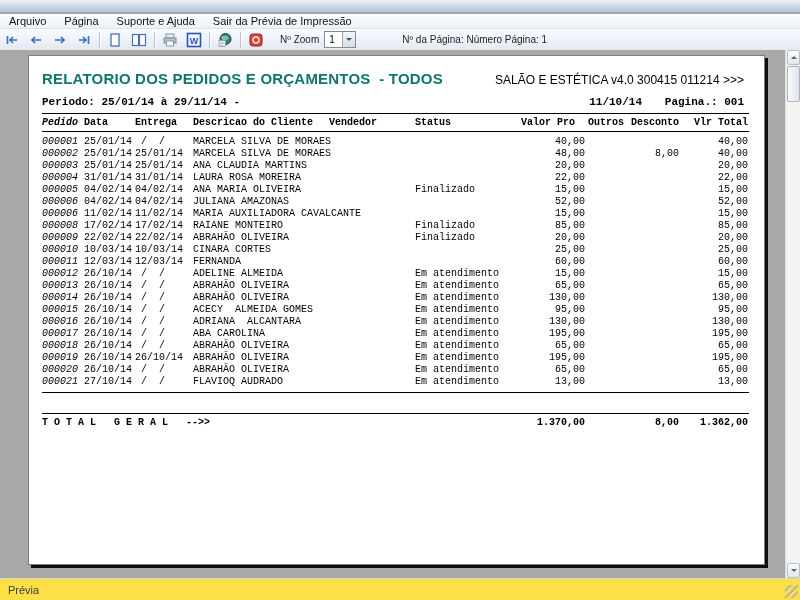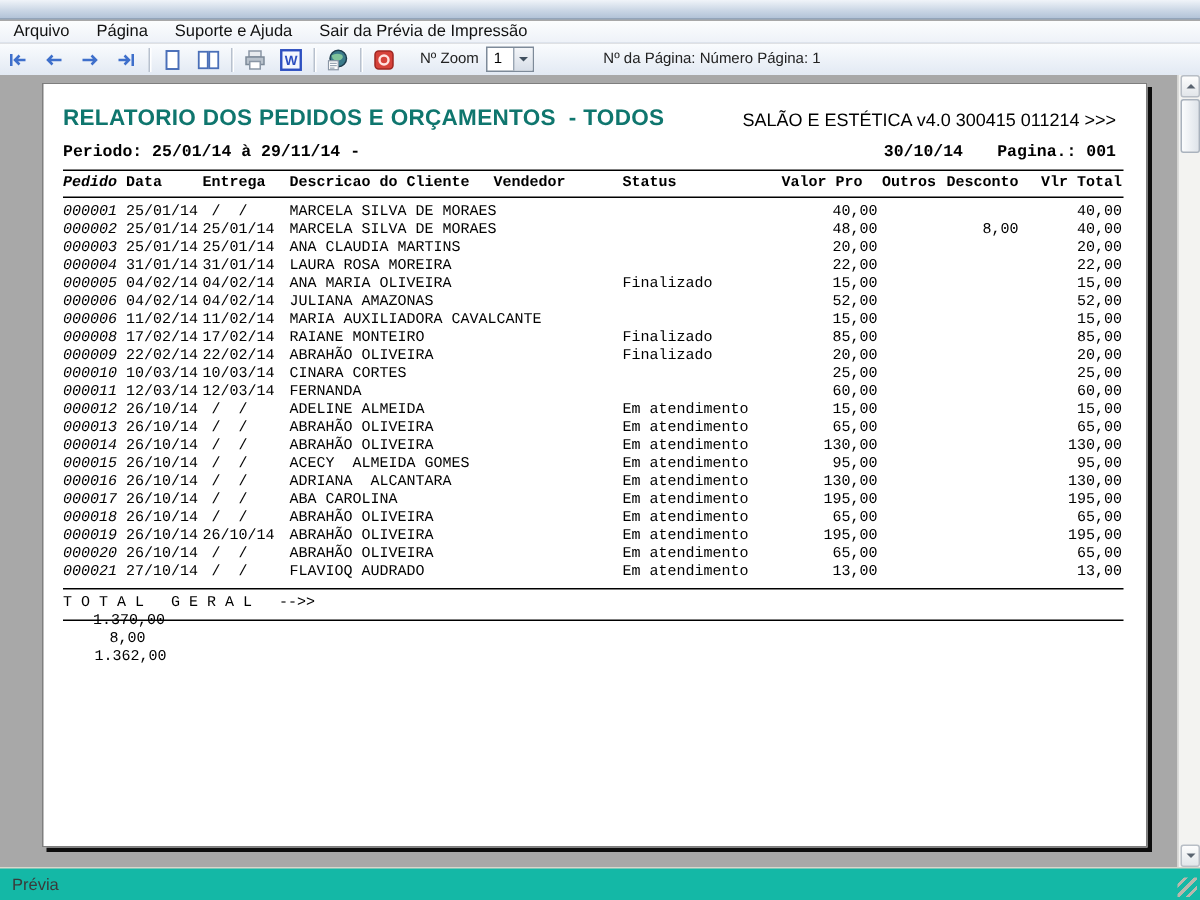--- a/index.html
+++ b/index.html
@@ -40,41 +40,41 @@
   .rpt-page-num{position:absolute;right:20px;top:40px;font-size:11px;font-weight:bold;color:#000;}
 
   .rule{position:absolute;left:13px;width:707px;height:0;border-top:1px solid #000;}
   .r1{top:57px;} .r2{top:75px;} .r3{top:336px;} .r4{top:357px;}
 
   .grid-row{position:absolute;left:13px;width:707px;display:flex;font-size:10px;color:#000;line-height:12px;}
   .grid-row>span{flex:none;white-space:pre;}
   .hdr{top:61px;font-weight:bold;}
   .rows{position:absolute;left:13px;top:80px;width:707px;}
   .rows .grid-row{position:static;margin:0;height:12px;align-items:center;}
-  .total-row{top:341px;font-weight:normal;flex-direction:column;}
+  .total-row{top:361px;font-weight:bold;}
   .col-0{width:42px;font-style:italic;} .col-1{width:51px;} .col-2{width:58px;} .col-3{width:136px;}
   .col-4{width:86px;} .col-5{width:102px;}
   .col-6{width:68px;text-align:right;}
   .col-7{width:39px;text-align:right;}
   .col-8{width:55px;text-align:right;}
   .col-9{width:69px;text-align:right;}
   .hdr .col-6{padding-right:10px;box-sizing:border-box;}
   .total-label{width:475px;}
 
   
   .vscroll{position:absolute;right:0;top:0;width:15px;height:528px;background:#f3f3f1;border-left:1px solid #dcdcda;box-sizing:border-box;}
   .vs-btn{position:absolute;left:1px;width:13px;height:15px;background:linear-gradient(#fdfdfd,#e2e6ea);border:1px solid #b8bec6;border-radius:2px;box-sizing:border-box;display:flex;align-items:center;justify-content:center;}
   .vs-up{top:0;} .vs-down{bottom:0;}
   .vs-btn i{width:0;height:0;border:3px solid transparent;}
   .vs-up i{border-bottom-color:#5a6470;margin-top:-3px;}
   .vs-down i{border-top-color:#5a6470;margin-bottom:-3px;}
   .vs-thumb{position:absolute;left:1px;top:16px;width:13px;height:36px;background:linear-gradient(90deg,#fbfcfd,#dfe4ea);border:1px solid #a9b2bd;border-radius:2px;box-sizing:border-box;}
 
   
-  .statusbar{position:absolute;left:0;top:578px;width:800px;height:22px;background:#14b8a6;border-top:1px solid #d9d7cc;box-sizing:border-box;font-size:11px;color:#3a3a3a;display:flex;align-items:center;}
+  .statusbar{position:absolute;left:0;top:578px;width:800px;height:22px;background:#fde047;border-top:1px solid #d9d7cc;box-sizing:border-box;font-size:11px;color:#3a3a3a;display:flex;align-items:center;}
   .status-text{padding-left:8px;}
   .resize-grip{position:absolute;right:2px;bottom:2px;width:13px;height:13px;
     background:repeating-linear-gradient(135deg,transparent 0 3px,#b9b7ac 3px 5px);}
   svg{display:block;}
 </style>
 </head>
 <body>
 
 <div class="titlebar ws">
   <span>Relatorio dos Pedidos de Vendas  - TODOS</span>
@@ -180,21 +180,21 @@
       </span>
   </div>
   <span class="page-info">Nº da Página: Número Página: 1</span>
 </div>
 
 <div class="content">
   <div class="page">
     <div class="rpt-title ws">RELATORIO DOS PEDIDOS E ORÇAMENTOS  - TODOS</div>
     <div class="rpt-version ws">SALÃO E ESTÉTICA v4.0 300415 011214 &gt;&gt;&gt;</div>
     <div class="rpt-period rpt-mono ws">Periodo: 25/01/14 à 29/11/14 -</div>
-    <div class="rpt-date rpt-mono ws">30/10/14</div>
+    <div class="rpt-date rpt-mono ws">11/10/14</div>
     <div class="rpt-page-num rpt-mono ws">Pagina.: 001</div>
 
     <div class="rule r1"></div>
     <div class="grid-row hdr rpt-mono">
       <span class="col-0">Pedido</span>
       <span class="col-1">Data</span>
       <span class="col-2">Entrega</span>
       <span class="col-3">Descricao do Cliente</span>
       <span class="col-4">Vendedor</span>
       <span class="col-5">Status</span>

